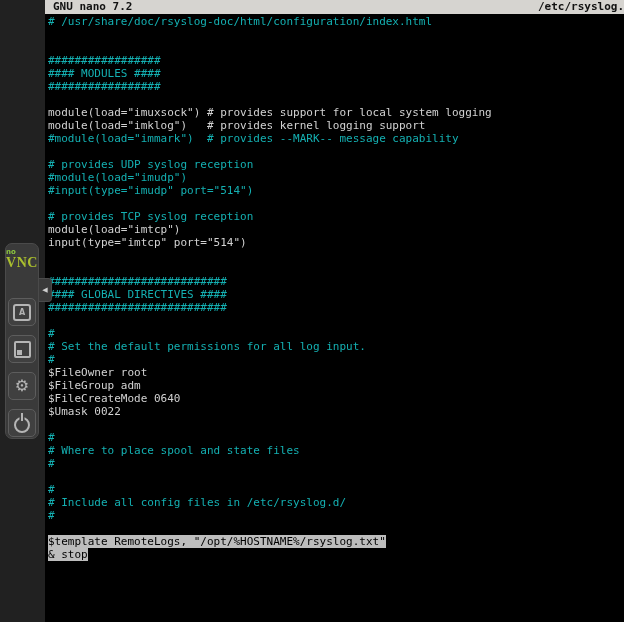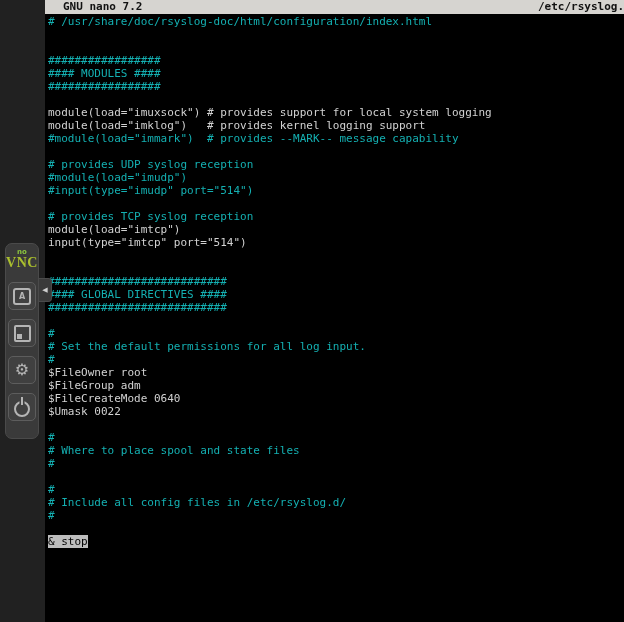--- a/index.html
+++ b/index.html
@@ -14,21 +14,21 @@
   .sidebar{
     width:45px;flex-shrink:0;background:#212121;position:relative;
     overflow:visible;z-index:5;
   }
   .panel{
     position:absolute;left:5px;top:243px;width:34px;height:196px;
     background:#3a3a3a;border:1px solid #4a4a4a;border-radius:7px;
     display:flex;flex-direction:column;align-items:center;
     padding-top:5px;box-sizing:border-box;
   }
-  .logo{display:flex;flex-direction:column;align-items:center;line-height:1;margin-bottom:12px;}
+  .logo{display:flex;flex-direction:column;line-height:1;margin-bottom:28px;}
   .logo-no{font-family:"DejaVu Sans",sans-serif;font-size:7px;font-weight:bold;color:#8cc63f;}
   .logo-vnc{font-family:Liberation Serif, serif;font-size:14px;font-weight:bold;color:#aabf2e;letter-spacing:0.5px;}
   .pbtn{
     width:26px;height:26px;margin-bottom:9px;flex-shrink:0;
     background:#404040;border:1px solid #5d5d5d;border-radius:5px;
     display:flex;align-items:center;justify-content:center;cursor:pointer;
   }
   .pbtn:last-child{margin-bottom:0;}
   .clip-icon{
     display:flex;align-items:center;justify-content:center;
@@ -47,21 +47,21 @@
     color:#cfcfcf;font-size:7px;cursor:pointer;font-family:"DejaVu Sans",sans-serif;
   }
 
   
   .terminal{flex:1;background:#000;display:flex;flex-direction:column;min-width:0;}
   .titlebar{
     height:14px;background:#d6d4d0;color:#121212;
     font-size:11px;line-height:14px;font-weight:bold;
     display:flex;justify-content:space-between;white-space:pre;overflow:hidden;
   }
-  .titlebar .app{padding-left:18px;}
+  .titlebar .app{padding-left:8px;}
   .titlebar .file{padding-left:8px;}
   .lines{flex:1;overflow:hidden;padding-top:1px;}
   .line{
     height:13px;line-height:13px;font-size:11px;white-space:pre;
     padding-left:3px;color:#d2d2d2;
   }
   .line.comment{color:#14b0b2;}
   .line.selected span{background:#bdbdbd;color:#000;}
 </style>
 </head>
@@ -132,17 +132,18 @@
         <div class="line code">$Umask 0022</div>
         <div class="line code"></div>
         <div class="line comment">#</div>
         <div class="line comment"># Where to place spool and state files</div>
         <div class="line comment">#</div>
         <div class="line code"></div>
         <div class="line comment">#</div>
         <div class="line comment"># Include all config files in /etc/rsyslog.d/</div>
         <div class="line comment">#</div>
         <div class="line code"></div>
+        <div class="line selected"><span>$template RemoteLogs, "/opt/%HOSTNAME%/rsyslog.txt"</span></div>
         <div class="line selected"><span>&amp; stop</span></div>
       </div>
   </div>
 
 </div>
 
 </body></html>

